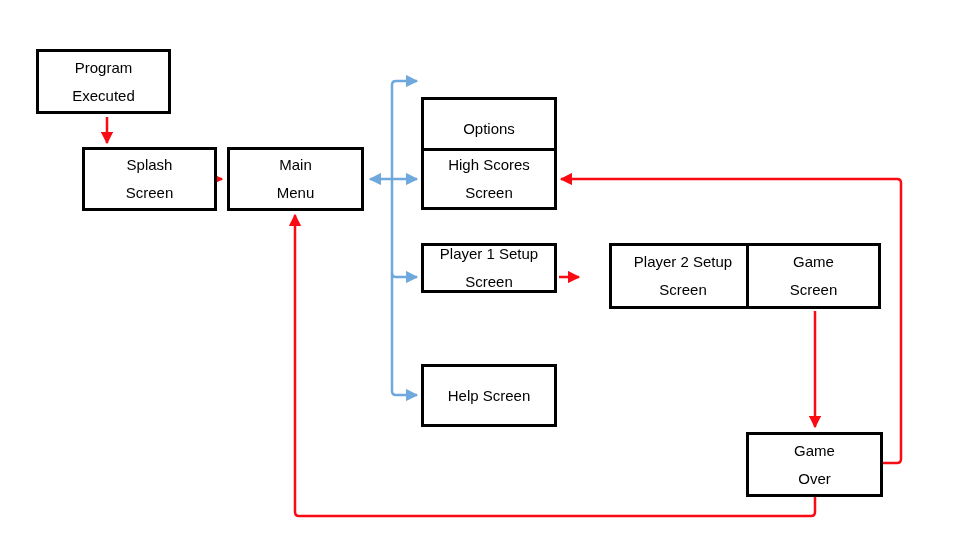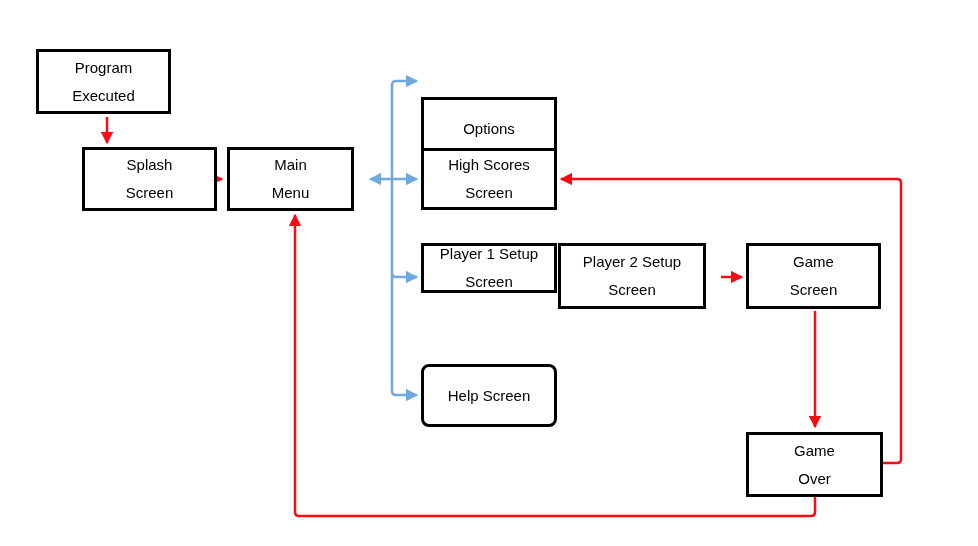--- a/index.html
+++ b/index.html
@@ -25,27 +25,27 @@
     align-items: center;
     justify-content: center;
     text-align: center;
     font-size: 15px;
     line-height: 28px;
     color: #000000;
     white-space: pre-line;
   }
   #n-program    { left: 36px;  top: 49px;  width: 135px; height: 65px; }
   #n-splash     { left: 38px;  top: 147px; width: 135px; height: 64px; margin-left: 44px; }
-  #n-main       { left: 227px; top: 147px; width: 127px; height: 64px; }
+  #n-main       { left: 227px; top: 147px; width: 137px; height: 64px; }
   #n-options    { left: 421px; top: 49px;  width: 136px; height: 63px; margin-top: 48px; }
   #n-highscores { left: 421px; top: 148px; width: 136px; height: 62px; text-align: center; }
   #n-p1setup    { left: 421px; top: 243px; width: 136px; height: 50px; }
-  #n-p2setup    { left: 558px; top: 243px; width: 148px; height: 66px; }
+  #n-p2setup    { left: 609px; top: 243px; width: 148px; height: 66px; }
   #n-game       { left: 746px; top: 243px; width: 135px; height: 66px; }
-  #n-help       { left: 421px; top: 364px; width: 136px; height: 63px; border-radius: 8px; }
+  #n-help       { left: 421px; top: 364px; width: 136px; height: 63px; }
   #n-gameover   { left: 746px; top: 432px; width: 137px; height: 65px; }
   .edge { fill: none; }
 </style>
 </head>
 <body>
 
 <div id="canvas">
 
   <svg id="edges" viewBox="0 0 978 546" xmlns="http://www.w3.org/2000/svg">
     <defs>

